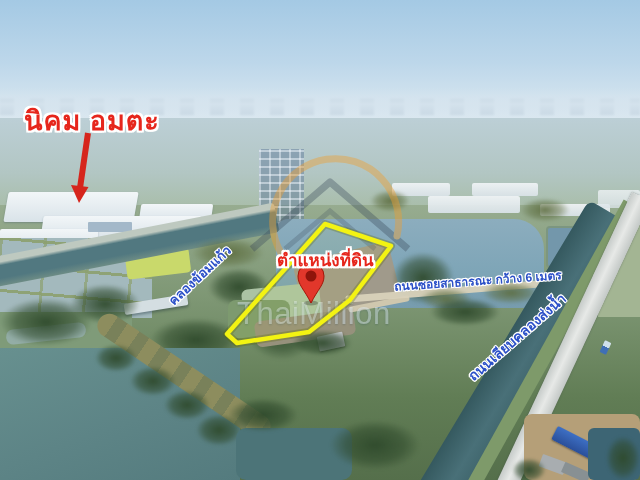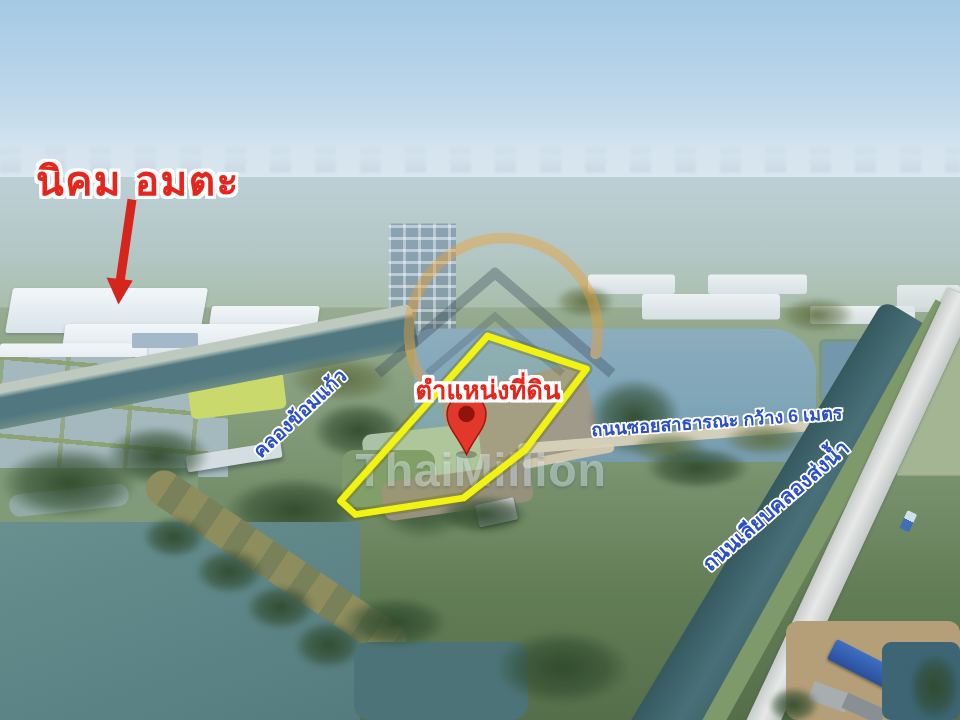--- a/index.html
+++ b/index.html
@@ -101,21 +101,21 @@
   .lbl{position:absolute;font-weight:800;white-space:nowrap;z-index:12;}
   .red{color:#e6261c;
     text-shadow:-2px -2px 0 #fff,2px -2px 0 #fff,-2px 2px 0 #fff,2px 2px 0 #fff,-2px 0 0 #fff,2px 0 0 #fff,0 -2px 0 #fff,0 2px 0 #fff;}
   .blue{color:#2b50c8;
     text-shadow:-1px -1px 0 #fff,1px -1px 0 #fff,-1px 1px 0 #fff,1px 1px 0 #fff,-1px 0 0 #fff,1px 0 0 #fff,0 -1px 0 #fff,0 1px 0 #fff;}
   #lbl-amata{left:24px;top:99px;font-size:27px;letter-spacing:1px;}
   #lbl-position{left:277px;top:246px;font-size:17px;}
   #lbl-soi{left:394px;top:271px;font-size:12px;transform:rotate(-4deg);}
   #lbl-canal{left:160px;top:265px;font-size:13px;transform:rotate(-43deg);}
   #lbl-canalroad{left:455px;top:326px;font-size:14px;transform:rotate(-41deg);}
-  #wm-text{position:absolute;left:237px;top:296px;z-index:9;font-size:31px;font-weight:700;
+  #wm-text{position:absolute;left:237px;top:296px;z-index:9;font-size:31px;font-weight:400;
     color:rgba(238,248,255,.42);letter-spacing:.5px;text-shadow:0 1px 2px rgba(0,50,80,.18);}
   .overlay{position:absolute;left:0;top:0;z-index:10;}
 </style>
 </head>
 <body>
 
 <div id="stage">
 
   <div class="b sky"></div>
   <div class="b far-city"></div>

